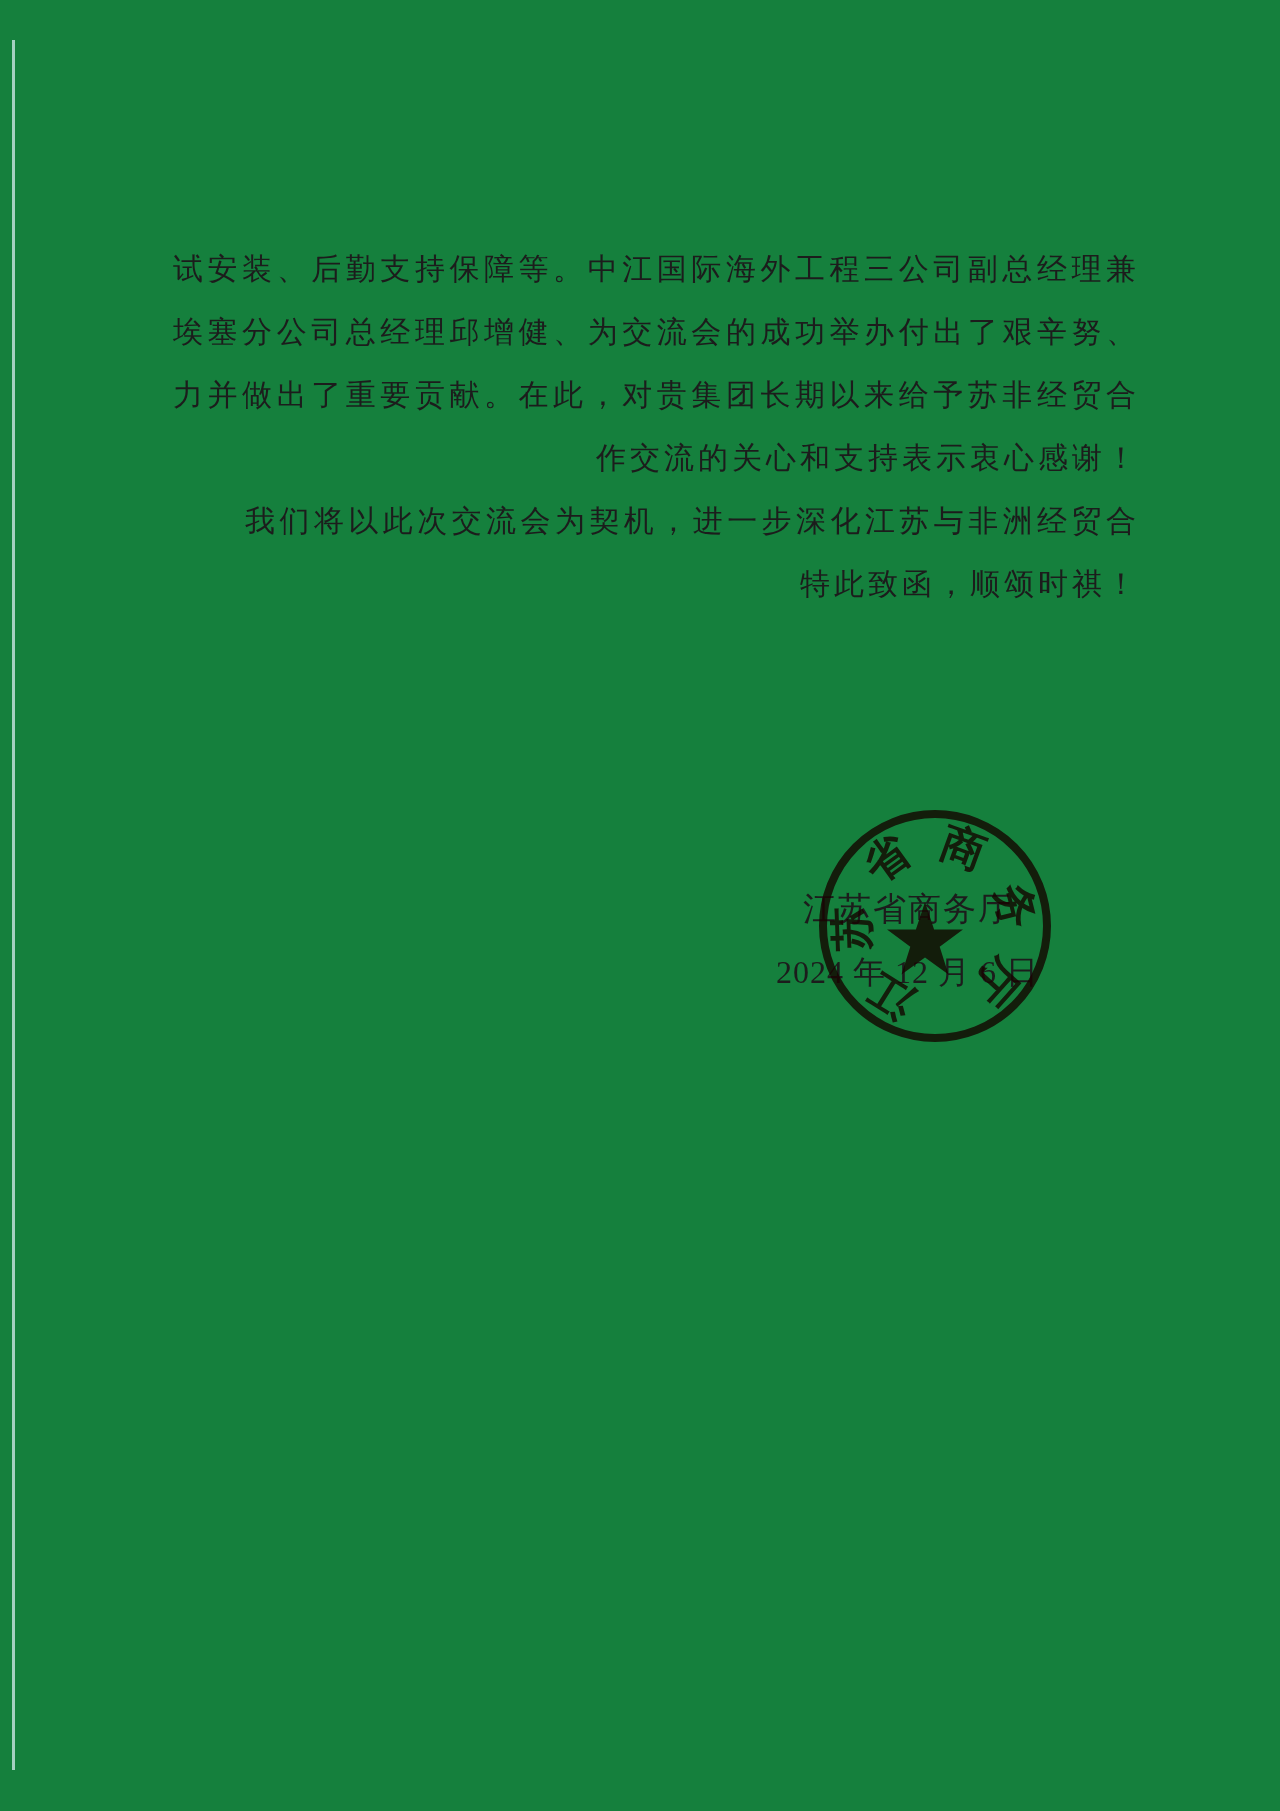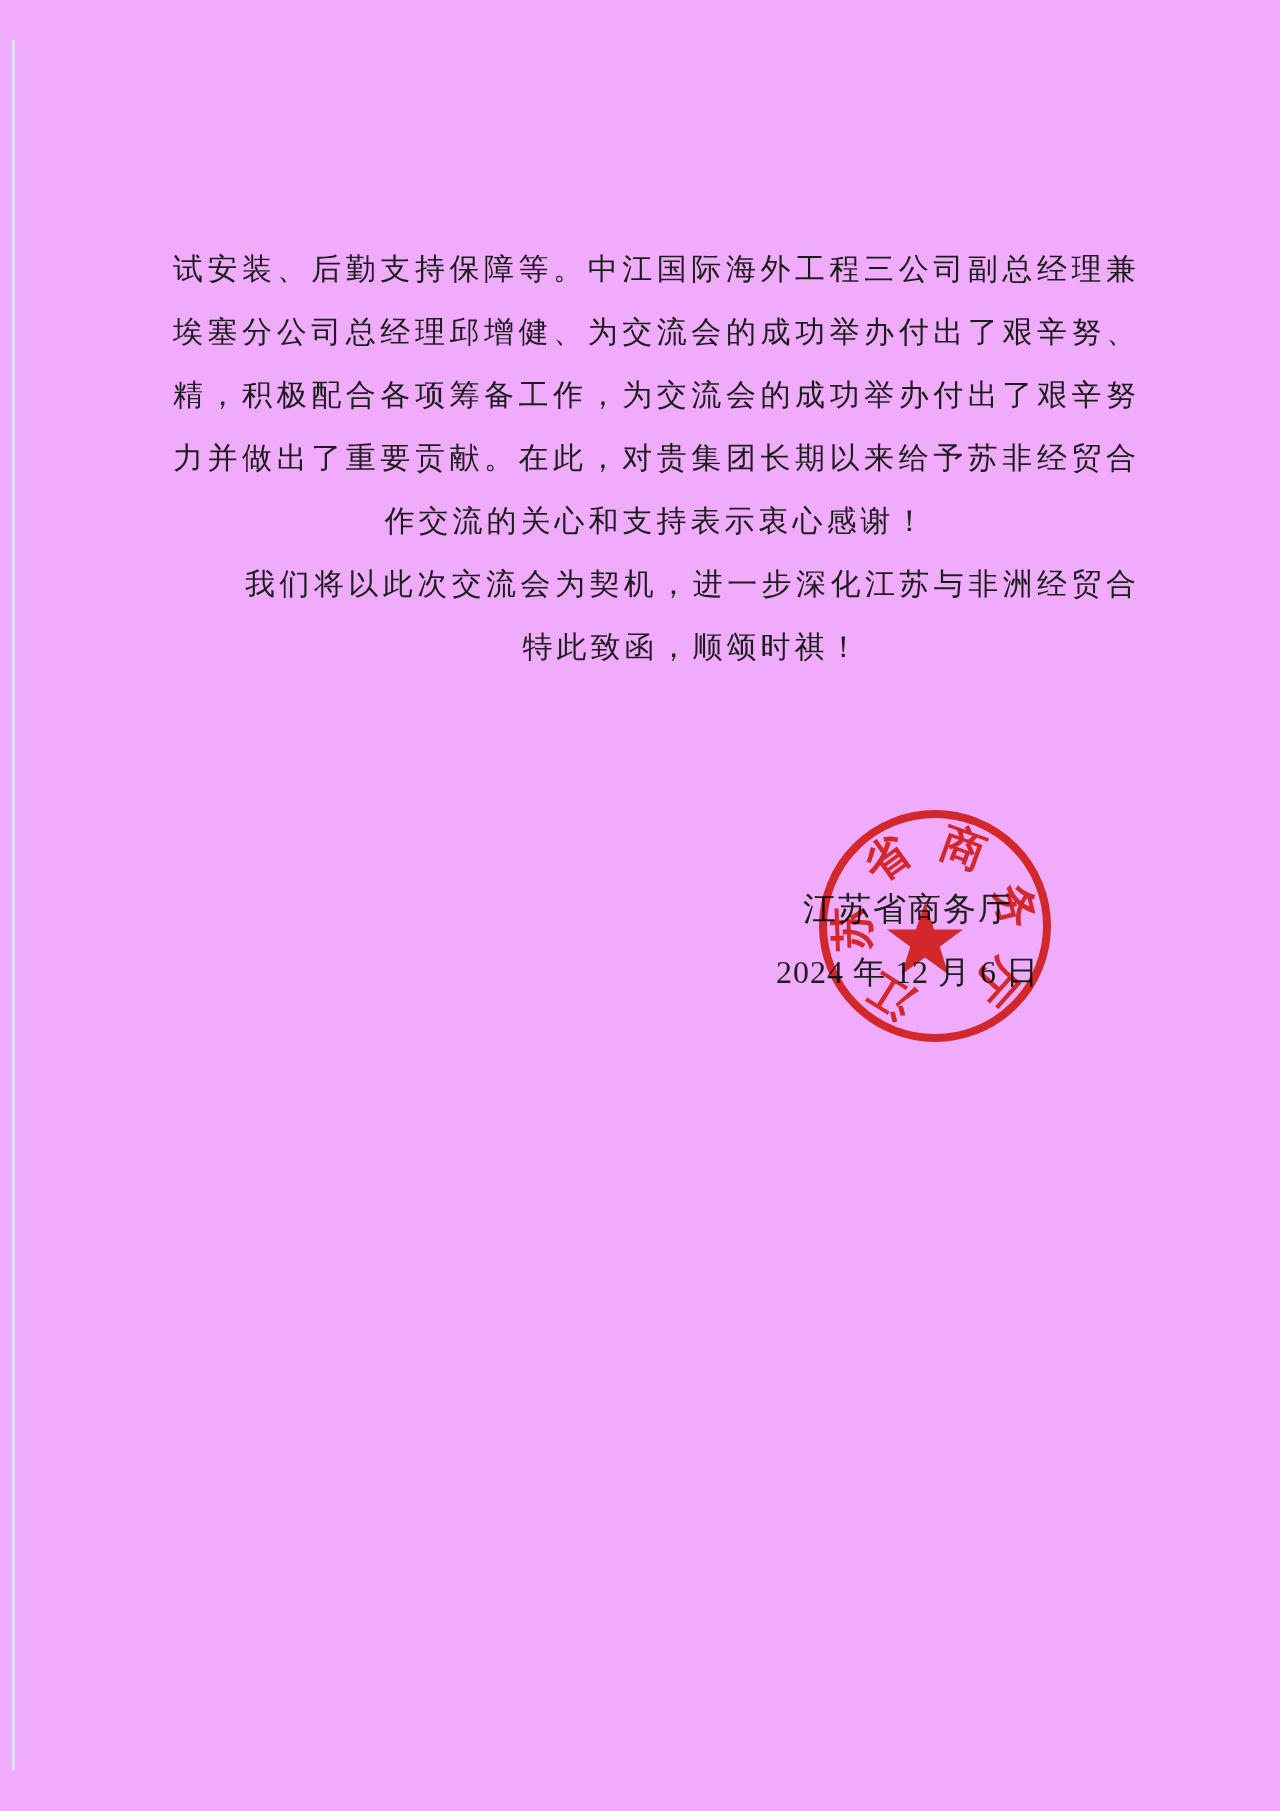--- a/index.html
+++ b/index.html
@@ -31,21 +31,21 @@
     left: 173px;
     top: 237px;
     width: 967px;
     font-size: 30px;
     letter-spacing: 4px;
     line-height: 63px;
   }
   .body-text .line {
     height: 63px;
     white-space: nowrap;
-    text-align: center;
+    text-align: right;
   }
   .body-text .line.j {
     white-space: normal;
     text-align: justify;
     text-align-last: justify;
   }
   .body-text .line.indent {
     padding-left: 72px;
   }
   .signature {
@@ -80,28 +80,27 @@
   }
   .seal svg { display: block; width: 240px; height: 240px; }
   .seal text {
     font-family: "Liberation Serif", "DejaVu Serif", serif;
     font-weight: bold;
   }
 </style>
 </head>
 <body>
 
-<div class="page" style="background: #f0abfc; color: rgb(28, 28, 28);">
+<div class="page" style="background: #15803d; color: rgb(28, 28, 28);">
 
   <div class="scan-edge"></div>
 
   <div class="body-text">
       <div class="line j">试安装、后勤支持保障等。中江国际海外工程三公司副总经理兼</div>
       <div class="line j">埃塞分公司总经理邱增健、为交流会的成功举办付出了艰辛努、</div>
-      <div class="line j">精，积极配合各项筹备工作，为交流会的成功举办付出了艰辛努</div>
       <div class="line j">力并做出了重要贡献。在此，对贵集团长期以来给予苏非经贸合</div>
       <div class="line">作交流的关心和支持表示衷心感谢！</div>
       <div class="line j indent">我们将以此次交流会为契机，进一步深化江苏与非洲经贸合</div>
       <div class="line indent">特此致函，顺颂时祺！</div>
     </div>
 
   <div class="signature">江苏省商务厅</div>
 
   <div class="date-line">2024 年 12 月 6 日</div>
 

